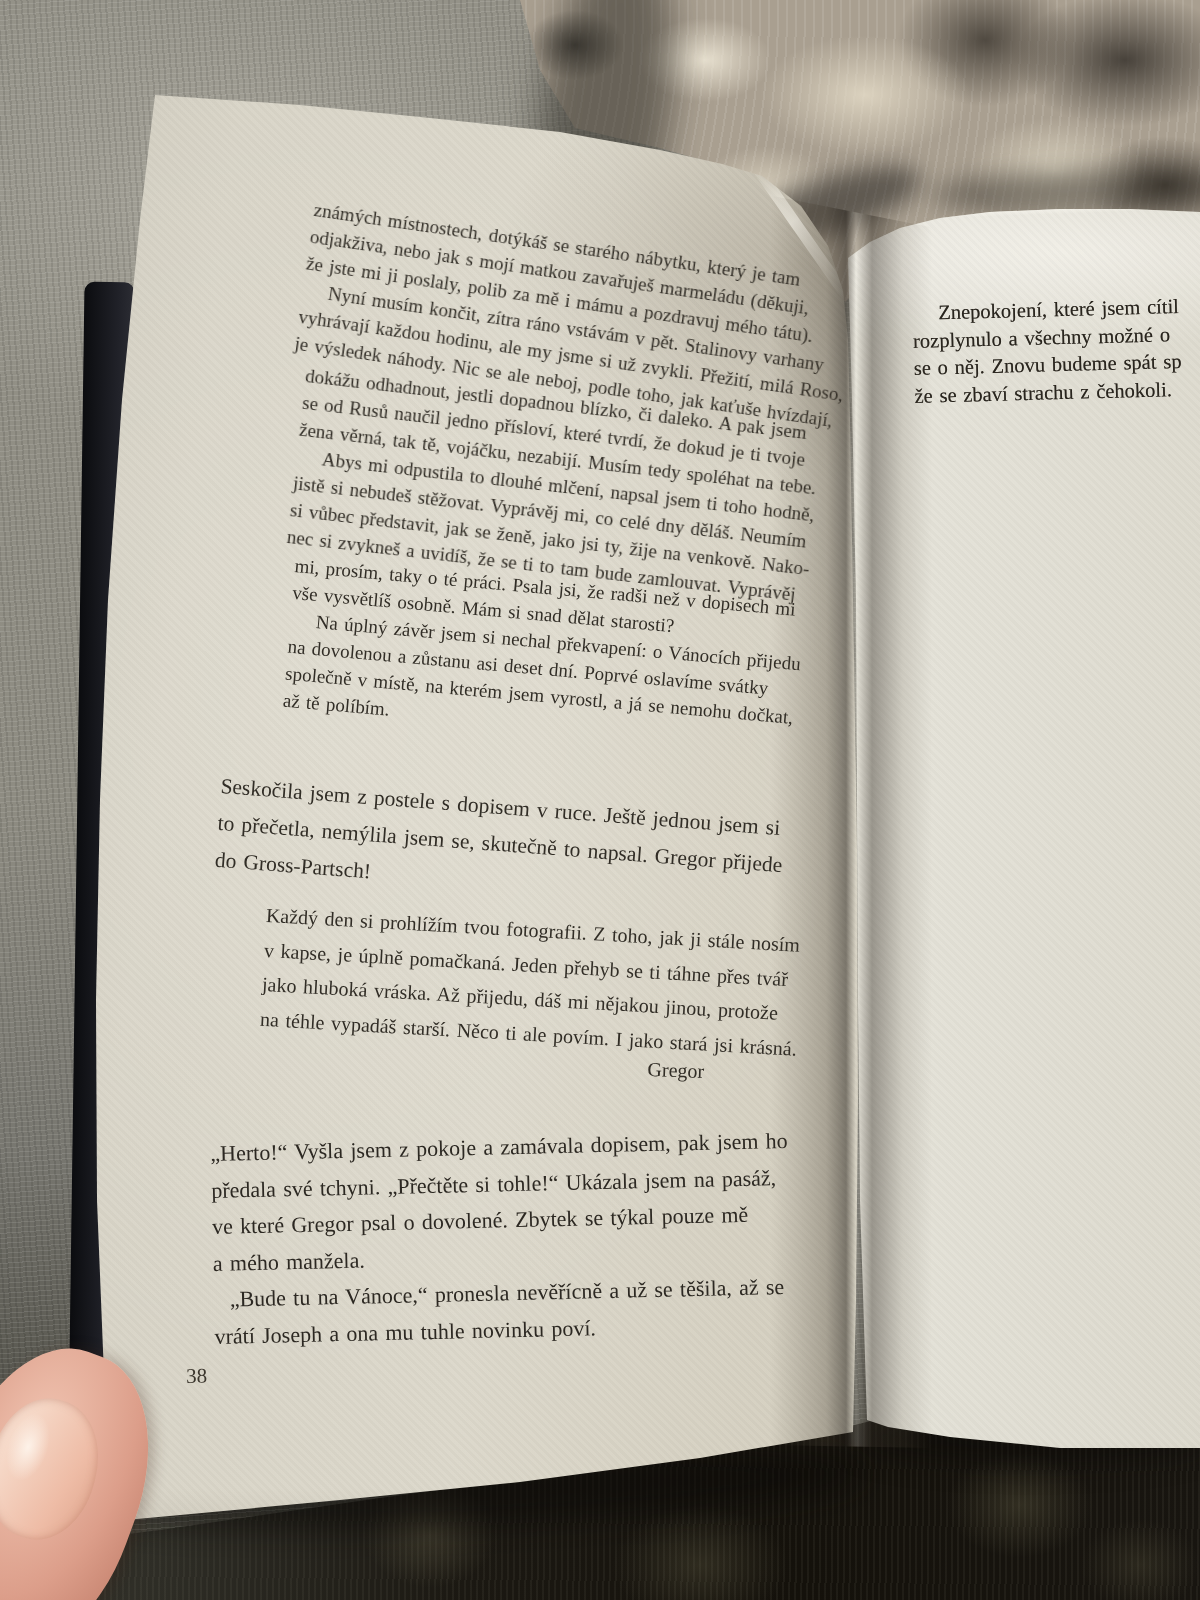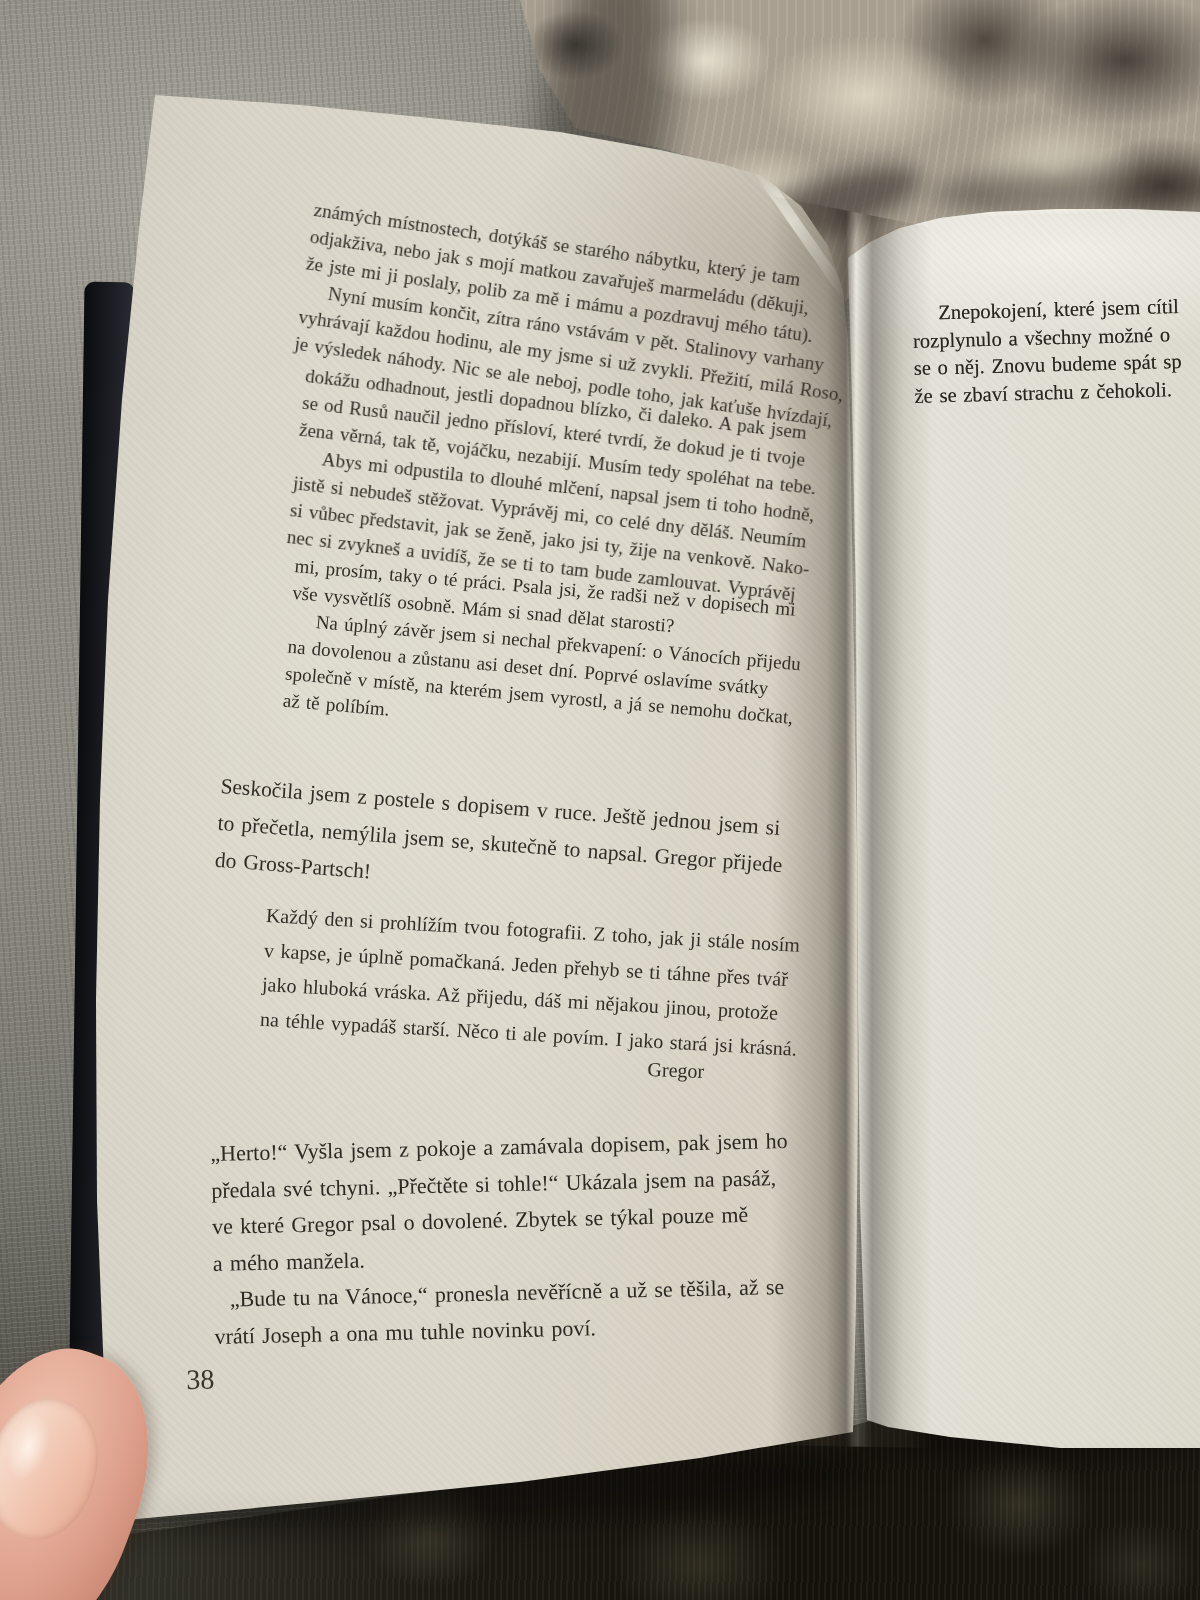--- a/index.html
+++ b/index.html
@@ -109,21 +109,21 @@
   .g1{left:316px;top:196px;width:560px;font-size:19px;line-height:27px;transform:rotate(8.2deg);
       filter:blur(.4px);color:#35312a;}
   .g2{left:307px;top:362px;width:560px;font-size:19px;line-height:27px;transform:rotate(6.5deg);
       filter:blur(.25px);color:#332f28;}
   .g3{left:296px;top:552px;width:560px;font-size:19px;line-height:27px;transform:rotate(5deg);}
   .narr1{left:222px;top:768px;width:655px;font-size:21.5px;line-height:37px;transform:rotate(4.3deg);}
   .quote2{left:267px;top:898px;width:610px;font-size:20px;line-height:34.5px;transform:rotate(3.2deg);}
   .sig{left:648px;top:1058px;font-size:20px;transform:rotate(2deg);}
   .narr2{left:210px;top:1136px;width:660px;font-size:22px;line-height:36.5px;transform:rotate(-1.3deg);
          color:#2c2822;}
-  .pnum{left:186px;top:1364px;font-size:28px;transform:rotate(-1deg);color:#3a352c;}
+  .pnum{left:186px;top:1364px;font-size:21px;transform:rotate(-1deg);color:#3a352c;}
   .rp-text{left:912px;top:300px;width:430px;font-size:20.5px;line-height:27.5px;
            transform:rotate(-1.5deg);color:#29251e;text-shadow:0 0 .5px rgba(40,35,28,.55);}
 
   
   .thumb{left:-52px;top:1345px;width:188px;height:310px;transform:rotate(20deg);
     border-radius:46%;background:radial-gradient(at 38% 32%, #f1c5b2, #dc9e8a 55%, #c4816d 90%);
     box-shadow:6px -2px 14px rgba(60,30,20,.25);}
   .nail{left:-10px;top:1398px;width:106px;height:142px;transform:rotate(15deg);border-radius:48%;
     background:linear-gradient(108deg,#f7ddcd 15%,#eebca6 70%,#e0a78f);
     box-shadow:inset 0 0 9px rgba(180,110,90,.5);}

